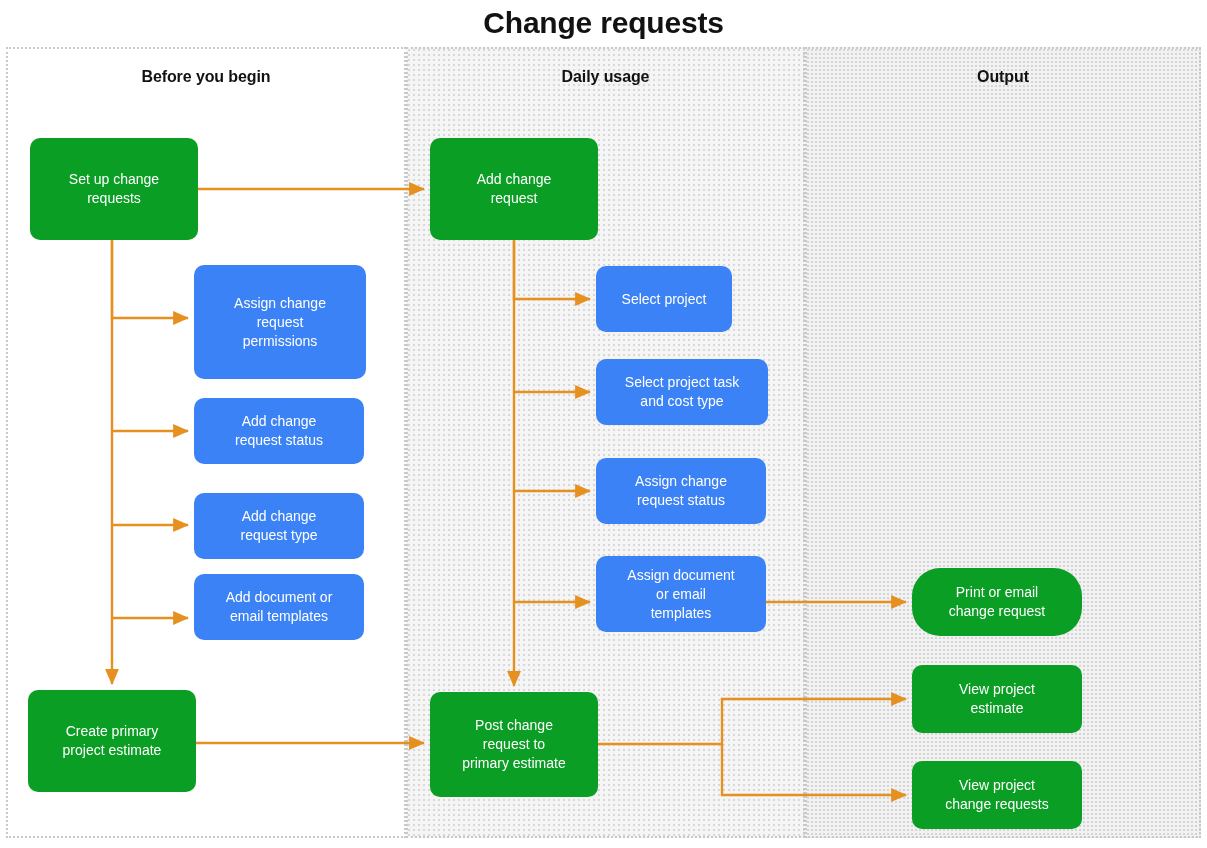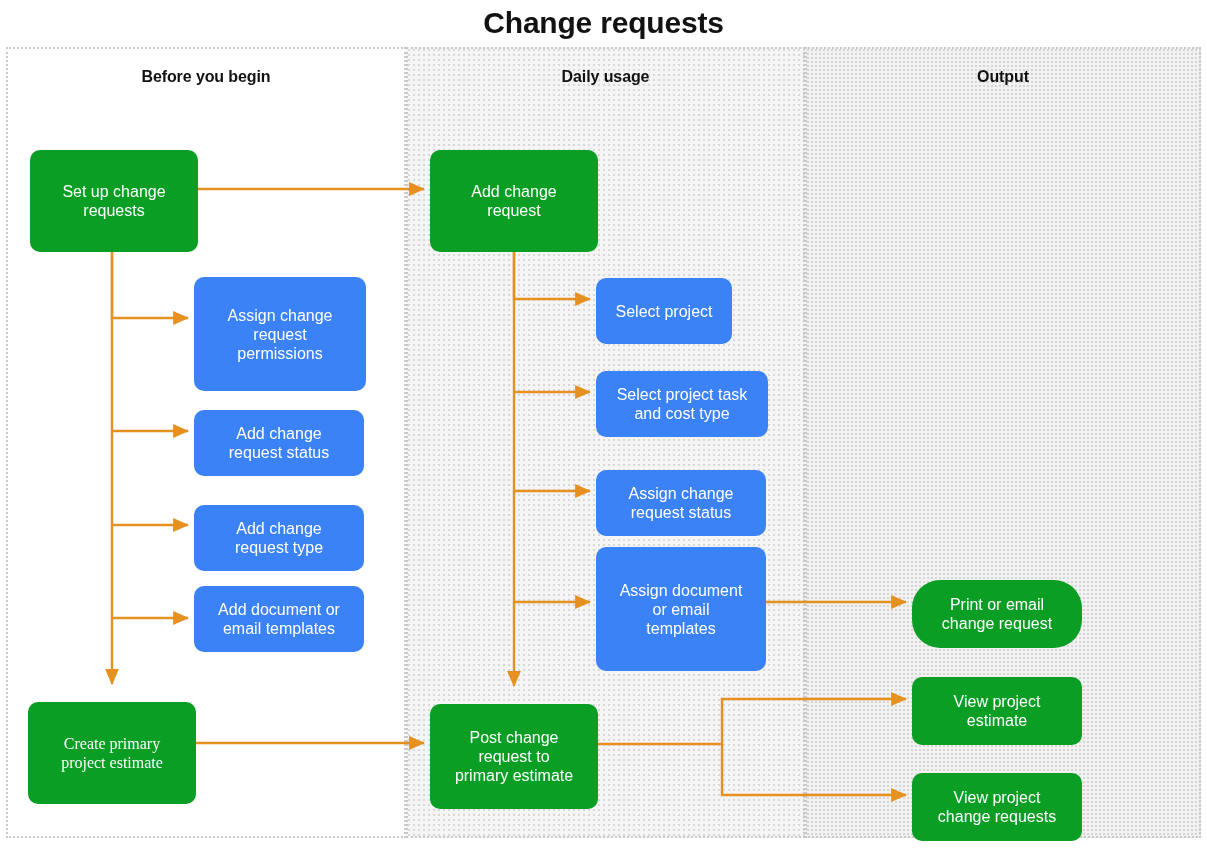--- a/index.html
+++ b/index.html
@@ -92,26 +92,25 @@
 
   
   .node {
     position: absolute;
     border-radius: 10px;
     display: flex;
     align-items: center;
     justify-content: center;
     text-align: center;
     color: #ffffff;
-    font-size: 16px;
+    font-size: 14px;
     line-height: 19px;
     padding: 4px 8px;
     box-sizing: border-box;
     white-space: pre-line;
-    margin-top: 12px;
   }
   .node.green { background: #0b9e24; }
   .node.navy  { background: #3b82f6; text-align: center; }
 </style>
 </head>
 <body>
 
 <div id="page-title">Change requests</div>
 
 <div id="diagram-frame">
@@ -161,31 +160,31 @@
 requests</div>
   <div class="node navy" style="left:188px; top:218px; width:172px; height:114px;">Assign change
 request
 permissions</div>
   <div class="node navy" style="left:188px; top:351px; width:170px; height:66px;">Add change
 request status</div>
   <div class="node navy" style="left:188px; top:446px; width:170px; height:66px;">Add change
 request type</div>
   <div class="node navy" style="left:188px; top:527px; width:170px; height:66px;">Add document or
 email templates</div>
-  <div class="node green" style="left:22px; top:643px; width:168px; height:102px;font-family:Liberation Serif, serif;">Create primary
+  <div class="node green" style="left:22px; top:643px; width:168px; height:102px;">Create primary
 project estimate</div>
 
   <div class="node green" style="left:424px; top:91px; width:168px; height:102px;">Add change
 request</div>
   <div class="node navy" style="left:590px; top:219px; width:136px; height:66px;">Select project</div>
   <div class="node navy" style="left:590px; top:312px; width:172px; height:66px;">Select project task
 and cost type</div>
   <div class="node navy" style="left:590px; top:411px; width:170px; height:66px;">Assign change
 request status</div>
-  <div class="node navy" style="left:590px; top:488px; width:170px; height:124px;">Assign document
+  <div class="node navy" style="left:590px; top:509px; width:170px; height:76px;">Assign document
 or email
 templates</div>
   <div class="node green" style="left:424px; top:645px; width:168px; height:105px;padding-left:8px;">Post change
 request to
 primary estimate</div>
 
   <div class="node green" style="left:906px; top:521px; width:170px; height:68px;border-radius:28px;">Print or email
 change request</div>
   <div class="node green" style="left:906px; top:618px; width:170px; height:68px;">View project
 estimate</div>

